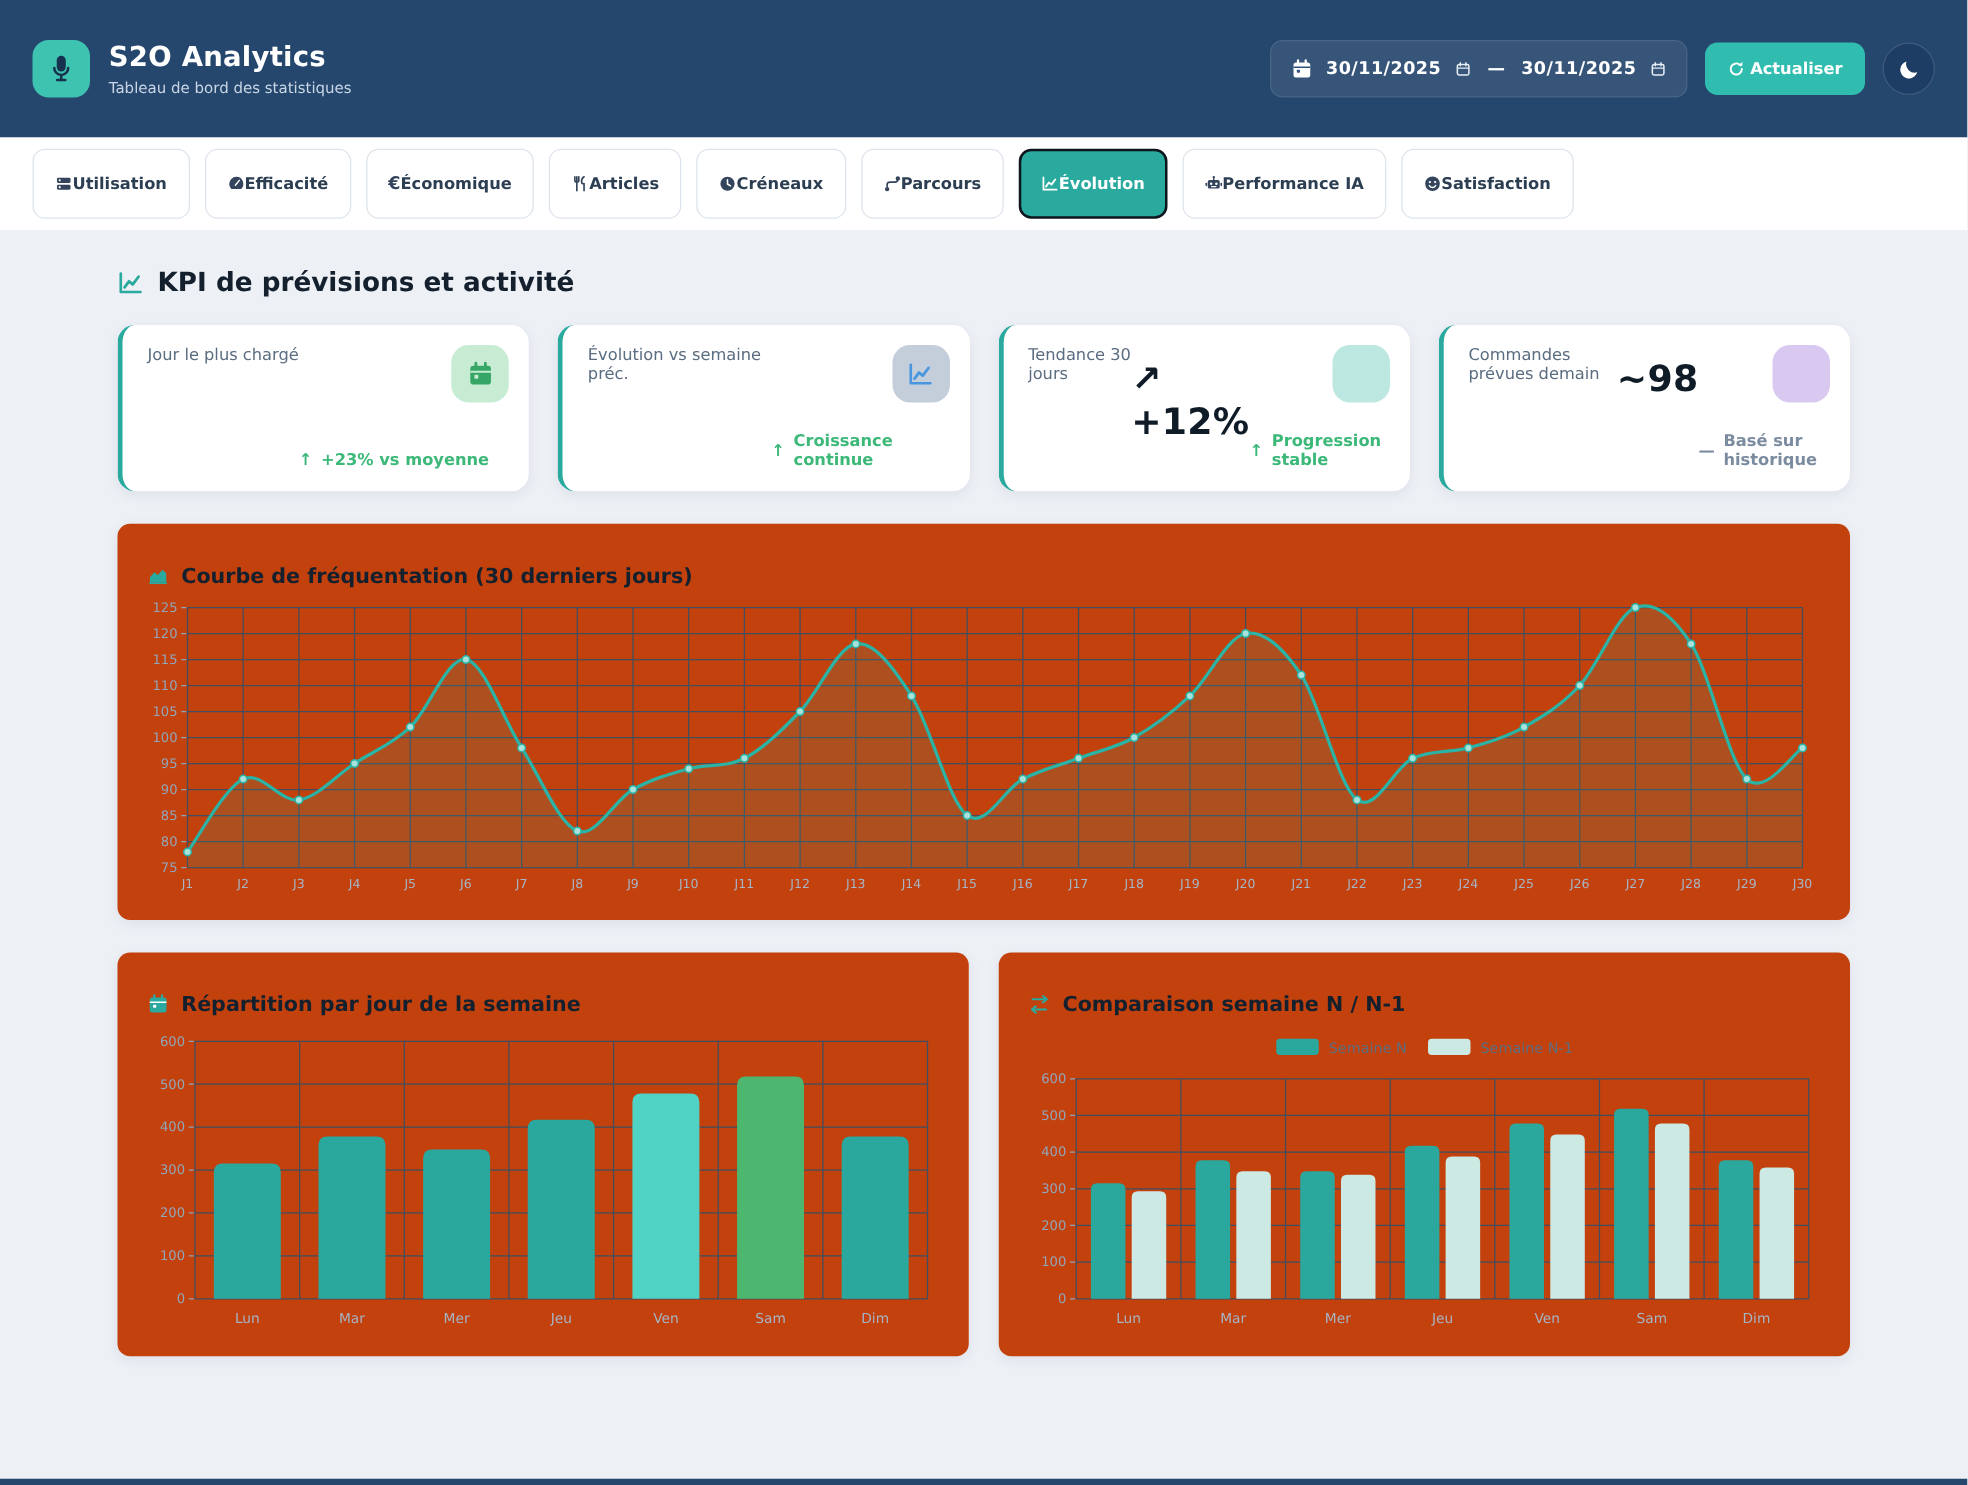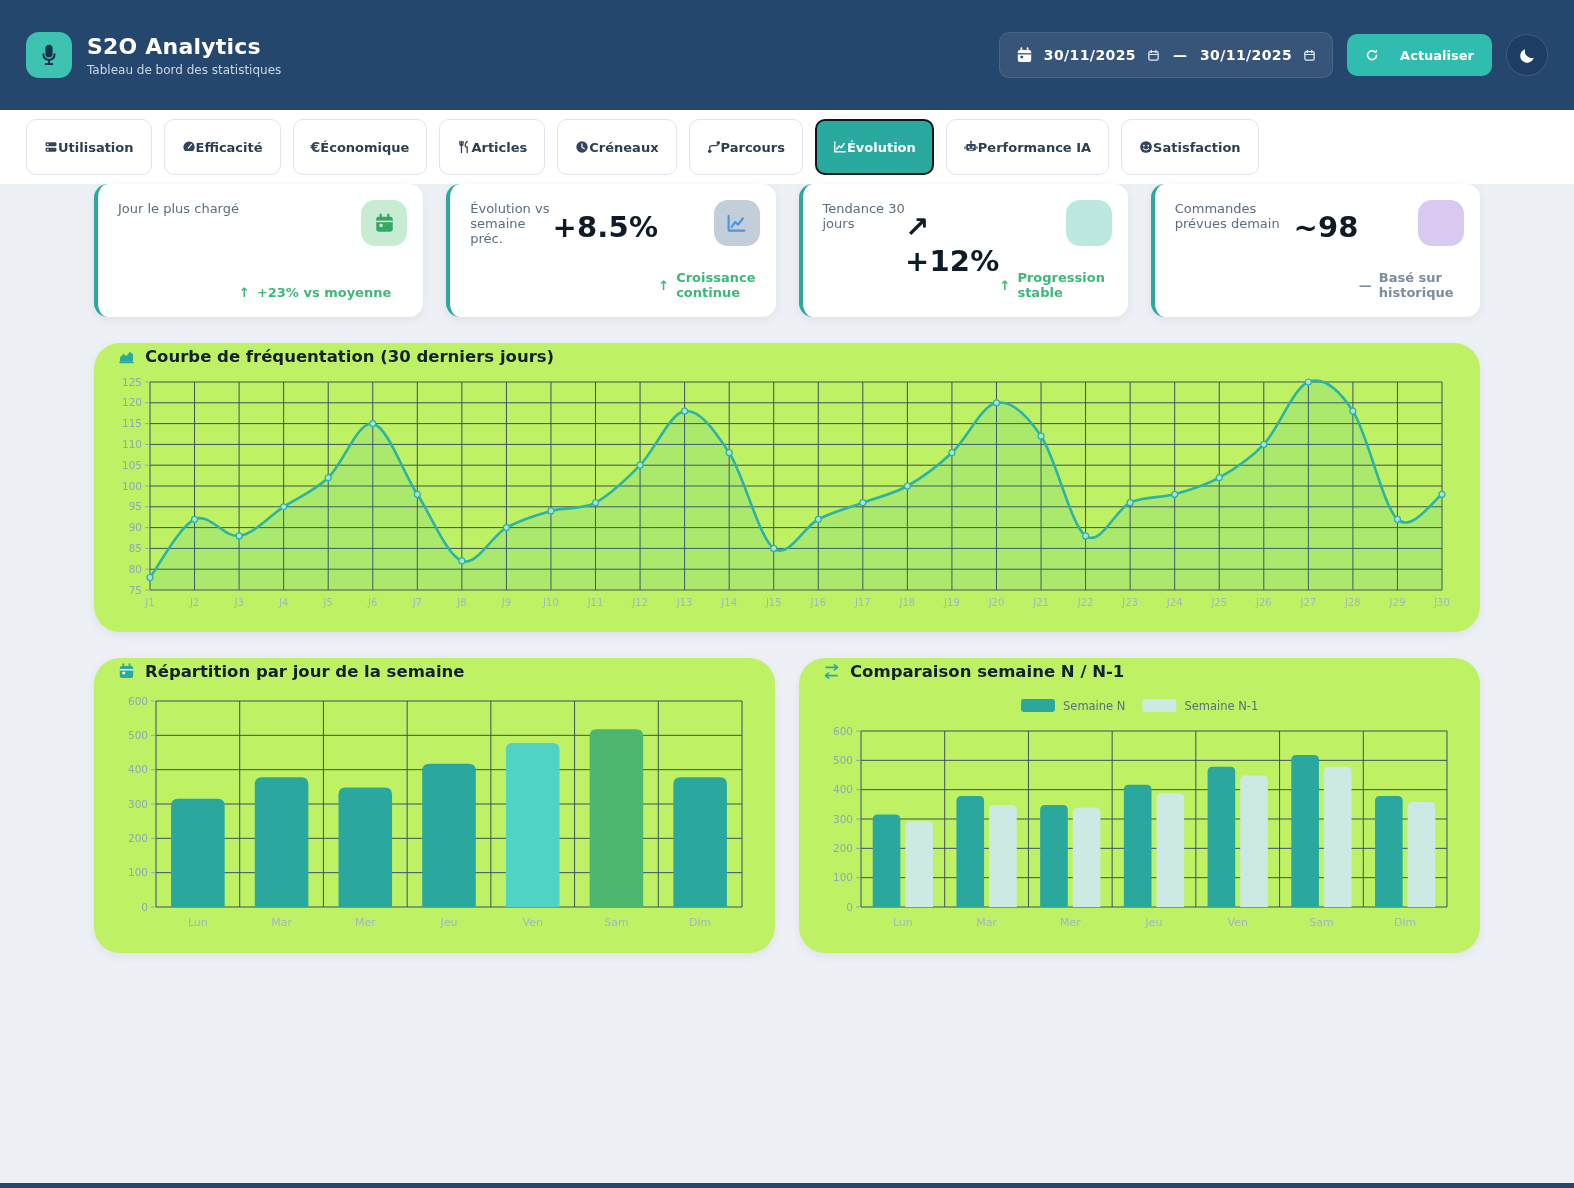--- a/index.html
+++ b/index.html
@@ -31,21 +31,21 @@
   .datebox {
     display:flex; align-items:center; gap:11px; height:46px;
     background:rgba(255,255,255,.08); border:1px solid rgba(255,255,255,.10);
     border-radius:10px; padding:0 16px; color:#fff;
   }
   .datebox .big-cal { font-size:17px; color:#fff; --icon-detail:#31527a; }
   .datebox .small-cal { font-size:13px; color:#e8eef6; }
   .dateval { font-size:14px; font-weight:bold; letter-spacing:.4px; cursor:pointer; }
   .datedash { color:#fff; font-size:14px; font-weight:bold; padding:0 2px; }
   .btn-refresh {
-    display:flex; align-items:center; gap:21px; height:42px;
+    display:flex; align-items:center; gap:4px; height:42px;
     background:#30bcae; color:#fff; border:none; border-radius:10px;
     padding:0 18px; font-size:13px; font-weight:bold; cursor:pointer;
     font-family:inherit;
   }
   .btn-refresh .icon { font-size:14px; }
   .moon-btn {
     width:42px; height:42px; border-radius:50%; background:#1e3d64;
     border:1px solid rgba(255,255,255,.15); color:#fff;
     display:flex; align-items:center; justify-content:center;
     font-size:17px; cursor:pointer;
@@ -85,22 +85,22 @@
   .kpi-label { font-size:13px; color:#5b6d81; }
   .kpi-value { font-size:29px; font-weight:800; color:#101b28; margin-top:9px; letter-spacing:.2px; }
   .kpi-trend { margin-top:auto; font-size:13px; font-weight:600; display:flex; align-items:center; gap:7px; }
   .kpi-badge {
     position:absolute; top:16px; right:16px; width:46px; height:46px;
     border-radius:14px; display:flex; align-items:center; justify-content:center;
     font-size:21px;
   }
 
   .chart-card {
-    background:#bef264; border-radius:26px; box-shadow:0 3px 10px rgba(25,45,75,.07);
-    padding:4px 24px 14px 24px; margin-top:26px;
+    background:#c2410c; border-radius:10px; box-shadow:0 3px 10px rgba(25,45,75,.07);
+    padding:32px 24px 14px 24px; margin-top:26px;
   }
   .ct-row { display:flex; align-items:center; gap:10px; }
   .ct-row .icon { font-size:17px; color:#2aa99e; }
   .chart-title { font-size:16.5px; font-weight:800; color:#14202e; }
   .chart-card svg.chart { display:block; margin-top:8px; }
 
   .bars-row { display:flex; gap:24px; margin-top:26px; }
   .bars-row .chart-card { flex:1; margin-top:0; }
 
   .bottom-strip { position:absolute; left:0; bottom:0; width:100%; height:5px; background:#25476e; }
@@ -257,20 +257,29 @@
             <circle cx="10.4" cy="6.5" r="1.05" fill="var(--icon-detail,#fff)"></circle>
             <path d="M5.1 9.7c.75 1.15 1.75 1.75 2.9 1.75s2.15-.6 2.9-1.75" fill="none" stroke="var(--icon-detail,#fff)" stroke-width="1.3" stroke-linecap="round"></path>
           </svg>
         </span>
         <span>Satisfaction</span>
       </button>
     </nav>
 
   <main class="main">
 
+    <div class="section-head">
+      <span class="icon">
+          <svg viewBox="0 0 16 16" aria-hidden="true">
+            <path d="M2 2.2v11.2h12" fill="none" stroke="currentColor" stroke-width="1.6" stroke-linecap="round" stroke-linejoin="round"></path>
+            <path d="M4.3 10.6L7 6.9l2.3 1.9 3.5-4.7" fill="none" stroke="currentColor" stroke-width="1.7" stroke-linecap="round" stroke-linejoin="round"></path>
+          </svg>
+        </span>
+      <span class="section-title">KPI de prévisions et activité</span>
+    </div>
 
     <div class="kpi-row">
         <div class="kpi-card">
           <div class="kpi-label">Jour le plus chargé</div>
           <div class="kpi-trend" style="color: rgb(60, 184, 120);">
             <span>↑</span>
             <span>+23% vs moyenne</span>
           </div>
           <div class="kpi-badge" style="background: rgb(199, 236, 211); color: rgb(53, 166, 101); --icon-detail: #c7ecd3;">
             <span class="icon">
@@ -278,21 +287,20 @@
                 <rect x="1.7" y="2.8" width="12.6" height="11.4" rx="1.9"></rect>
                 <path d="M5.1 1.2v2.8M10.9 1.2v2.8" stroke="currentColor" stroke-width="1.7" stroke-linecap="round"></path>
                 <path d="M1.7 6.4h12.6" stroke="var(--icon-detail,#fff)" stroke-width="1.2"></path>
                 <rect x="4.2" y="8.2" width="2.4" height="2.4" rx=".6" fill="var(--icon-detail,#fff)"></rect>
               </svg>
             </span>
           </div>
         </div>
         <div class="kpi-card">
           <div class="kpi-label">Évolution vs semaine préc.</div>
-          <div class="kpi-value">+8.5%</div>
           <div class="kpi-trend" style="color: rgb(60, 184, 120);">
             <span>↑</span>
             <span>Croissance continue</span>
           </div>
           <div class="kpi-badge" style="background: rgb(195, 206, 218); color: rgb(74, 151, 224); --icon-detail: #c3ceda;">
             <span class="icon">
               <svg viewBox="0 0 16 16" aria-hidden="true">
                 <path d="M2 2.2v11.2h12" fill="none" stroke="currentColor" stroke-width="1.6" stroke-linecap="round" stroke-linejoin="round"></path>
                 <path d="M4.3 10.6L7 6.9l2.3 1.9 3.5-4.7" fill="none" stroke="currentColor" stroke-width="1.7" stroke-linecap="round" stroke-linejoin="round"></path>
               </svg>

